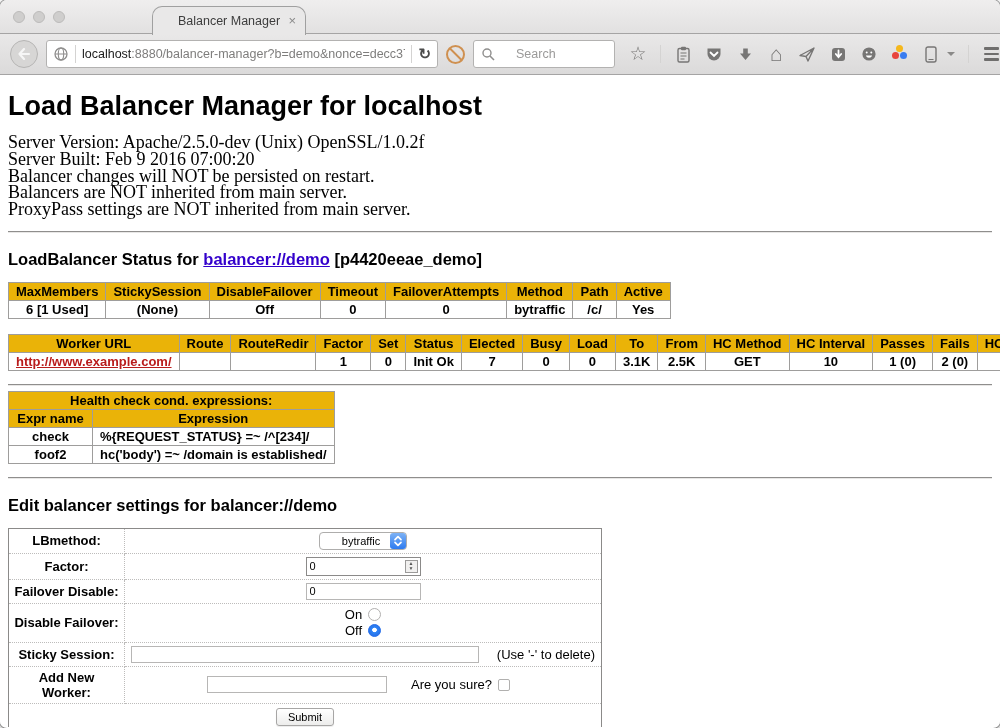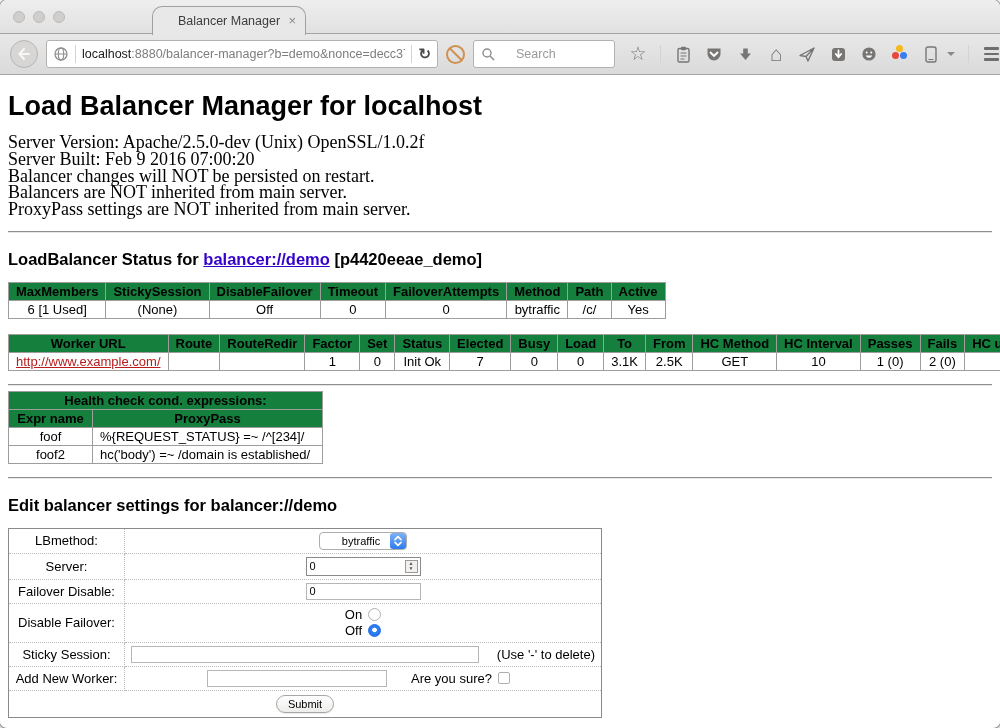--- a/index.html
+++ b/index.html
@@ -61,31 +61,31 @@
   .caret{ width:0;height:0;border-left:4px solid transparent;border-right:4px solid transparent;
     border-top:4px solid #8a8988; margin-left:-6px;}
   
   .content{ background:#fff; padding:0 8px; height:652px; overflow:hidden; color:#000;}
   h1.pt{ font-size:27px; letter-spacing:0; padding:16px 0 12px; }
   .info div{ font-size:18px; line-height:16.8px;font-family:Liberation Serif, serif; }
   hr{ border:0; border-top:1px solid #8f8e8d; border-bottom:1px solid #e8e7e6; margin:13px 0 0; }
   h3.sec{ font-size:16.5px; margin:17px 0 13px; }
   h3.sec a{ color:#3300cc; }
   table.grid{ border-collapse:collapse; font-size:13px; }
-  table.grid th, table.grid td{ border:1px solid #9e9d9c; padding:1px 7px; text-align:center; white-space:nowrap;}
-  table.grid th{ background:#15803d; font-weight:bold; }
+  table.grid th, table.grid td{ border:1px solid #9e9d9c; padding:1px 7px; text-align:center; white-space:nowrap;font-weight:bold;}
+  table.grid th{ background:#eab308; font-weight:bold; }
   table.worker{ width:97.6%; margin-top:2px; }
   td.leftcell{ text-align:left !important; }
   a.wlink{ color:#b91c1c; }
   table.health td.expr{ text-align:left; }
   
   h3.edit{ font-size:16.5px; margin:17px 0 13px; }
   table.form{ width:594px; border:1px solid #8b8a89; border-collapse:collapse; font-size:13px; }
   table.form td{ border:1px dotted #bdbcbb; padding:3px 4px; vertical-align:middle; }
-  table.form td.lbl{ width:116px; text-align:center; }
+  table.form td.lbl{ width:116px; text-align:center;font-weight:bold; }
   table.form td.ctl{ text-align:center; }
   .macselect{ display:inline-flex; align-items:center; background:#fff;
     border:1px solid #aeadac; border-radius:4px; height:18px; padding-left:12px; }
   .macselect .val{ font-size:11px; padding:0 10px; }
   .macselect .step{ width:16px; height:16px; margin:0; border-radius:3px;
     background:linear-gradient(#7db2f5,#2d7bf0); display:flex; align-items:center; justify-content:center;}
   input.numbox{ width:115px; height:19px; border:1px solid #8b8a89; font-size:11px;
     font-family:"Liberation Sans",sans-serif; padding:0 16px 0 3px; }
   .numwrap{ position:relative; display:inline-block; }
   .numwrap .spin{ position:absolute; right:3px; top:3px; width:13px; height:13px;
@@ -100,21 +100,21 @@
   input.mradio{ appearance:none; -webkit-appearance:none; width:13px; height:13px;
     border-radius:50%; border:1px solid #b1b0af; background:#fff; margin:1px 0; }
   input.mradio:checked{ border-color:#2a70ea;
     background:radial-gradient(circle at 50% 45%, #fff 0 2px, #2f84f6 2.6px, #1f66e0 100%); }
   input.mcheck{ appearance:none; -webkit-appearance:none; width:12px; height:12px;
     border:1px solid #b1b0af; border-radius:2px; background:#fff; vertical-align:-2px;}
   .stickyrow{ display:flex; align-items:center; gap:8px; padding:0 2px;}
   .stickyrow .hint{ margin-left:auto; font-size:13px; }
   .workerrow{ display:flex; align-items:center; gap:6px; padding-left:78px; }
   button.submit{ font-size:11px; font-family:"Liberation Sans",sans-serif;
-    padding:2px 11px; border:1px solid #a7a6a5; border-radius:9px;
+    padding:2px 11px; border:1px solid #a7a6a5; border-radius:3px;
     background:linear-gradient(#fff,#ededec); box-shadow:0 1px 1px rgba(0,0,0,.08); }
   svg{ display:block; }
 </style>
 </head>
 <body>
 
 <div class="window">
 
   <div class="titlebar">
     <div class="traffic">
@@ -306,26 +306,26 @@
 
     <hr>
 
     <table class="grid health" style="margin-top:5px;">
       <thead>
         <tr>
             <th colspan="2">Health check cond. expressions:</th>
           </tr>
         <tr>
           <th style="width:84px;">Expr name</th>
-          <th style="width:230px;">ProxyPass</th>
+          <th style="width:230px;">Expression</th>
         </tr>
       </thead>
       <tbody>
         <tr>
-          <td>foof</td>
+          <td>check</td>
           <td class="expr">%{REQUEST_STATUS} =~ /^[234]/</td>
         </tr>
         <tr>
           <td>foof2</td>
           <td class="expr">hc('body') =~ /domain is established/</td>
         </tr>
       </tbody>
     </table>
 
     <hr>
@@ -341,21 +341,21 @@
             <span class="val">bytraffic</span>
             <span class="step">
               <svg width="10" height="12" viewBox="0 0 10 12">
                     <path d="M2 4.6 L5 1.6 L8 4.6 M2 7.4 L5 10.4 L8 7.4" stroke="#fff" fill="none" stroke-width="1.7" stroke-linecap="round" stroke-linejoin="round"></path>
                   </svg>
             </span>
           </span>
         </td>
       </tr>
       <tr>
-        <td class="lbl">Server:</td>
+        <td class="lbl">Factor:</td>
         <td class="ctl">
           <span class="numwrap">
             <input class="numbox" value="0" style="">
             <span class="spin">▲<br>▼</span>
           </span>
         </td>
       </tr>
       <tr>
         <td class="lbl">Failover Disable:</td>
         <td class="ctl"><input class="plain" value="0" style=""></td>

